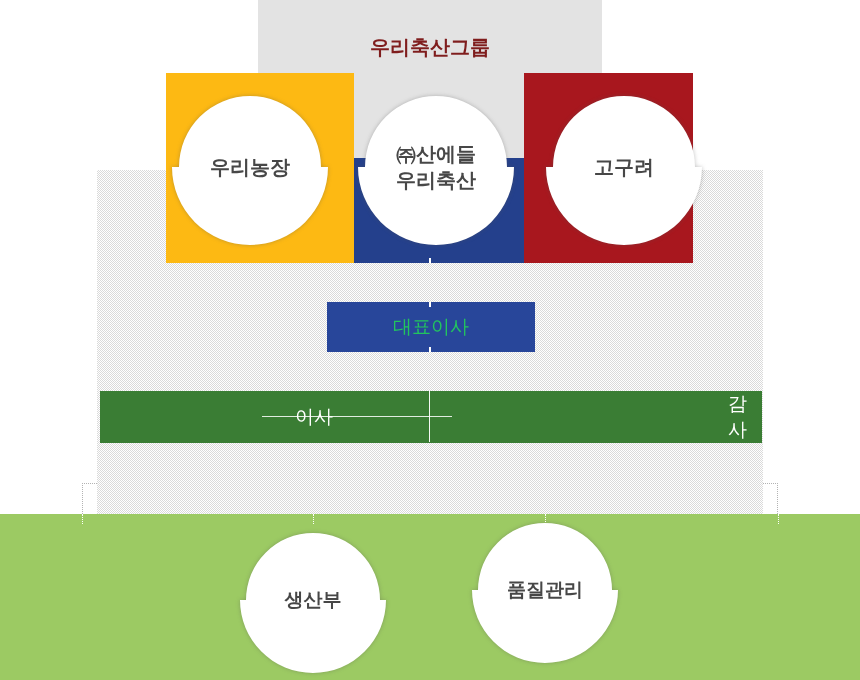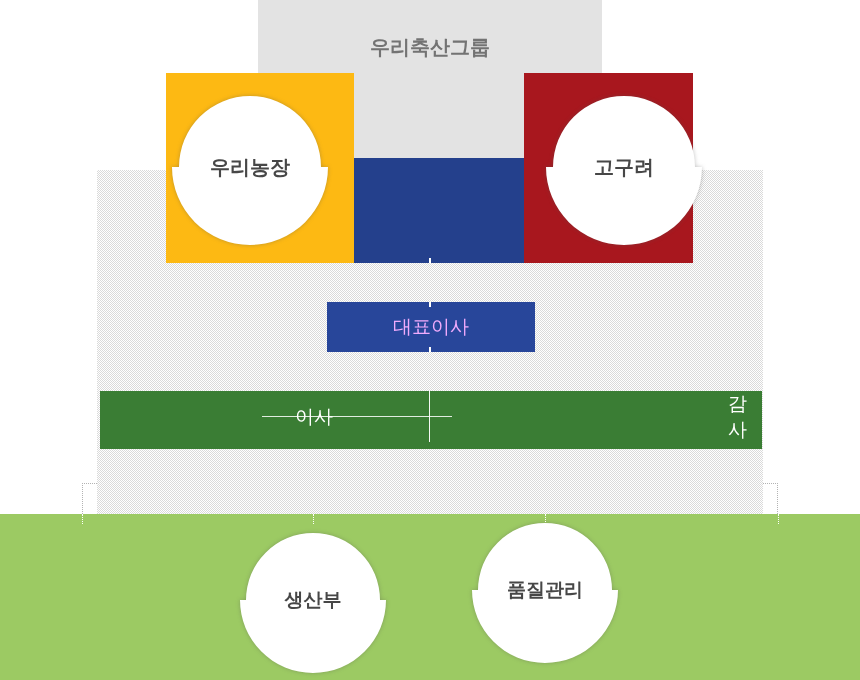--- a/index.html
+++ b/index.html
@@ -5,21 +5,21 @@
   html,body{margin:0;padding:0;background:#fff;}
   .stage{
     position:relative;width:860px;height:680px;overflow:hidden;background:#ffffff;
     font-family:"Liberation Sans", sans-serif;color:#474747;
   }
   .abs{position:absolute;}
 
   
   .group-box{left:258px;top:0;width:344px;height:245px;background:#E3E3E3;}
   .group-title{left:258px;top:34px;width:344px;text-align:center;
-    font-size:20px;font-weight:700;color:#737373;}
+    font-size:20px;font-weight:700;color:#7f1d1d;}
 
   
   .panel{left:97px;top:170px;width:666px;height:344px;
     background-image:conic-gradient(#DADADA 25%, #ffffff 0 50%, #DADADA 0 75%, #ffffff 0);
     background-size:2px 2px;}
 
   
   .box{z-index:1;}
   .box-yellow{left:166px;top:73px;width:188px;height:190px;background:#FDB913;}
   .box-blue{left:354px;top:158px;width:170px;height:105px;background:#24408C;}
@@ -36,28 +36,28 @@
   .b2{left:358px;top:89px;}
   .b3{left:525px;top:89px;margin-left:21px;}
   .d1{left:10px;top:517px;}
   .d2{left:240px;top:527px;}
   .d3{left:472px;top:517px;}
   .d4{left:705px;top:517px;}
   .dept-label{font-size:19px;}
 
   
   .ceo-box{left:327px;top:302px;width:208px;height:50px;background:#28469A;z-index:1;
-    display:flex;align-items:center;justify-content:center;color:#f0abfc;font-size:19px;font-weight:500;}
+    display:flex;align-items:center;justify-content:center;color:#22c55e;font-size:19px;font-weight:500;}
   .tick{width:2px;height:5px;background:#fff;z-index:3;}
   .tick-sub-bottom{left:429px;top:258px;}
   .tick-ceo-top{left:429px;top:302px;}
   .tick-ceo-bottom{left:429px;top:347px;}
 
   
-  .board-bar{left:100px;top:391px;width:662px;height:58px;background:#3A7D34;z-index:1;}
+  .board-bar{left:100px;top:391px;width:662px;height:52px;background:#3A7D34;z-index:1;}
   .bar-label{position:absolute;top:0;height:51px;display:flex;align-items:center;
     color:#fff;font-size:19px;font-weight:500;}
   .bar-label-director{left:195px;}
   .bar-label-auditor{left:628px;}
   .bar-hline{position:absolute;left:162px;top:25px;width:190px;height:1px;background:rgba(255,255,255,.85);}
   .bar-vline{position:absolute;left:329px;top:0;width:1px;height:51px;background:rgba(255,255,255,.95);}
 
   
   .conn{z-index:2;}
   .conn-h{height:0;border-top:1px dotted #B3B3B3;}
@@ -85,20 +85,27 @@
 
   <div class="abs box box-yellow"></div>
   <div class="abs box box-blue"></div>
   <div class="abs box box-red"></div>
 
   <div class="abs badge badge-lg b1">
     <svg width="156" height="156" viewBox="0 0 156 156">
       <path d="M0,78 A78,78 0 0 0 156,78 L149,78 A71,71 0 0 0 7,78 Z" fill="#ffffff"></path>
     </svg>
     <div class="badge-label">우리농장</div>
+  </div>
+  <div class="abs badge badge-lg b2">
+    <svg width="156" height="156" viewBox="0 0 156 156">
+      <path d="M0,78 A78,78 0 0 0 156,78 L149,78 A71,71 0 0 0 7,78 Z" fill="#ffffff"></path>
+    </svg>
+    <div class="badge-label">㈜산에들
+우리축산</div>
   </div>
   <div class="abs badge badge-lg b3">
     <svg width="156" height="156" viewBox="0 0 156 156">
       <path d="M0,78 A78,78 0 0 0 156,78 L149,78 A71,71 0 0 0 7,78 Z" fill="#ffffff"></path>
     </svg>
     <div class="badge-label">고구려</div>
   </div>
 
   <div class="abs tick tick-sub-bottom"></div>
   <div class="abs ceo-box">

